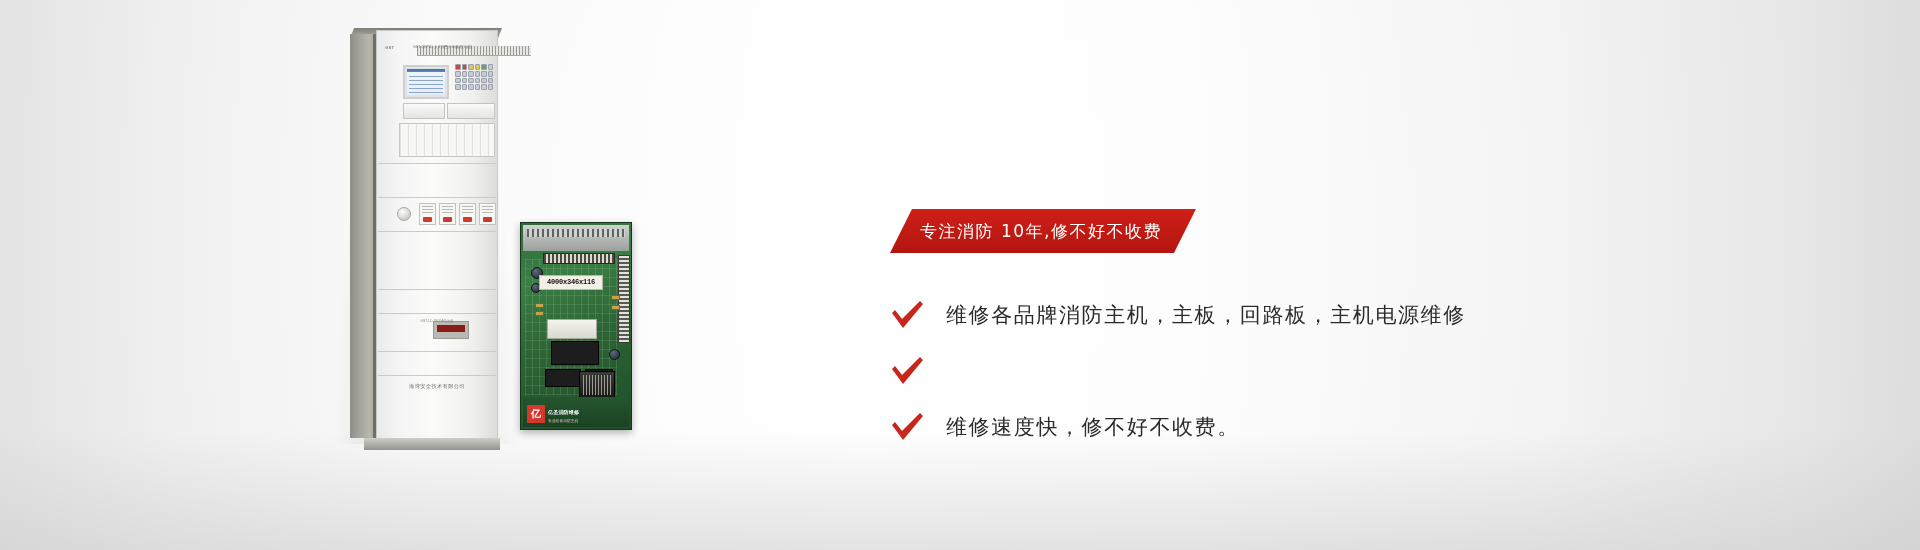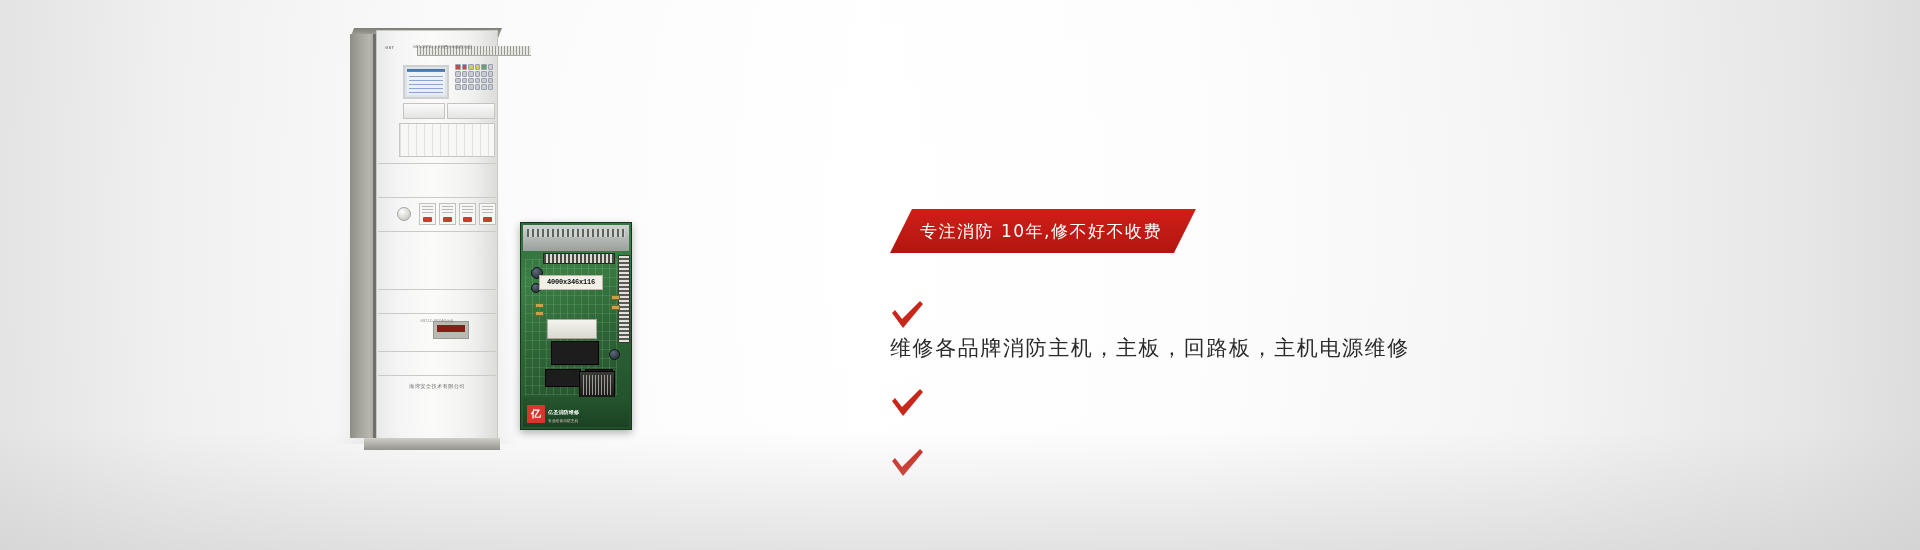--- a/index.html
+++ b/index.html
@@ -222,21 +222,21 @@
     padding:0 34px 0 30px;
     background:linear-gradient(180deg,#cf1f18 0%,#b3150f 100%);
     clip-path:polygon(22px 0, 100% 0, calc(100% - 22px) 100%, 0 100%);
     box-shadow:0 2px 4px rgba(0,0,0,.12);
   }
   .ribbon span{
     color:#ffffff;font-size:17px;letter-spacing:1.5px;white-space:nowrap;
     font-family:"DejaVu Sans","Liberation Sans",sans-serif;
   }
   .bullets{position:absolute;left:890px;top:300px;}
-  .bullet{display:flex;align-items:flex-start;margin-bottom:26px;flex-direction:column;}
+  .bullet{display:flex;align-items:center;margin-bottom:26px;}
   .check{
     width:34px;height:30px;flex:0 0 34px;position:relative;margin-right:22px;
   }
   .check svg{display:block;}
   .btxt{
     font-size:21px;color:#2b2b2b;letter-spacing:1.6px;white-space:nowrap;
     font-family:"DejaVu Sans","Liberation Sans",sans-serif;
   }
 </style>
 </head>
@@ -380,18 +380,19 @@
           </svg>
         </span>
       </div>
 
       <div class="bullet">
         <span class="check">
           <svg width="34" height="30" viewBox="0 0 34 30" aria-hidden="true">
             <path d="M2 13 L5 10 L12 19 L30 1 L33 4 L13 28 Z" fill="#c8261b"></path>
           </svg>
         </span>
+        <span class="btxt">维修速度快，修不好不收费。</span>
       </div>
 
     </div>
 
   </div>
 </div>
 
 </body></html>

